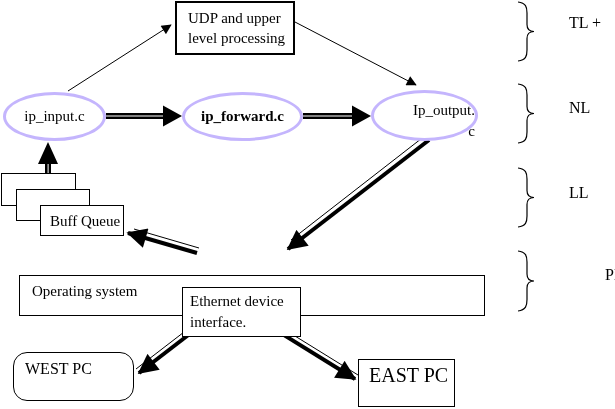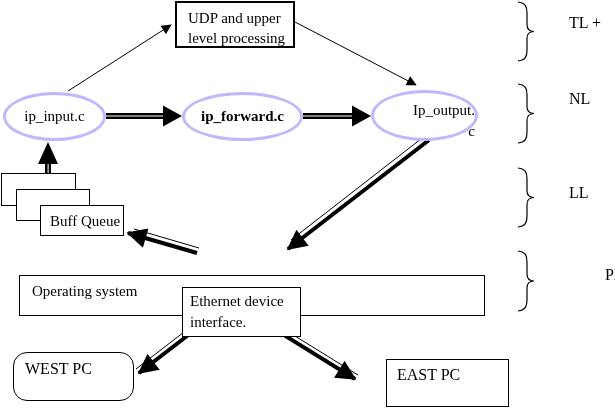--- a/index.html
+++ b/index.html
@@ -34,21 +34,21 @@
     border-radius: 50%;
     box-sizing: border-box;
     font-size: 15px;
     display: flex;
     align-items: center;
     justify-content: center;
     text-align: center;
   }
   
   .udp-box {
-    left: 175px; top: 1px; width: 120px; height: 47px;
+    left: 175px; top: 1px; width: 120px; height: 54px;
     border-width: 2px;
     padding: 5px 2px 0 11px;
     line-height: 20px;
   }
   
   .el-ip-input   { left: 3px;   top: 92px; width: 103px; height: 49px; }
   .el-ip-forward { left: 182px; top: 92px; width: 121px; height: 49px; font-weight: bold; }
   .el-ip-output  {
     left: 371px; top: 90px; width: 107px; height: 51px;
     display: block; text-align: right;
@@ -57,30 +57,30 @@
   .el-ip-output span { display: block; }
   
   .bq-back   { left: 1px;  top: 173px; width: 75px; height: 33px; }
   .bq-middle { left: 16px; top: 189px; width: 74px; height: 32px; }
   .bq-front  { left: 40px; top: 205px; width: 84px; height: 31px; padding: 5px 0 0 9px; }
   
   .os-box  { left: 19px;  top: 275px; width: 466px; height: 41px; padding: 5px 0 0 12px; }
   .eth-box { left: 182px; top: 253px; width: 119px; height: 50px; padding: 3px 6px 0 7px; line-height: 21px; margin-top: 34px; }
   
   .west-box { left: 13px;  top: 352px; width: 121px; height: 49px; padding: 6px 0 0 11px; font-size: 16px; border-radius: 14px; }
-  .east-box { left: 358px; top: 359px; width: 123px; height: 48px; padding: 5px 0 0 10px; font-size: 16px; margin-left: 28px; }
+  .east-box { left: 358px; top: 359px; width: 97px; height: 48px; padding: 5px 0 0 10px; font-size: 20px; }
   
   .layer-label {
     position: absolute;
     left: 569px;
     font-size: 16px;
     line-height: 18px;
   }
   .ll-tl  { top: 14px; }
-  .ll-nl  { top: 90px; }
+  .ll-nl  { top: 99px; }
   .ll-ll  { top: 184px; }
   .ll-phy { top: 266px; margin-left: 36px; }
 </style>
 </head>
 <body>
 
 <div class="stage">
 
   <svg class="overlay" viewBox="0 0 615 409">
     <defs>

